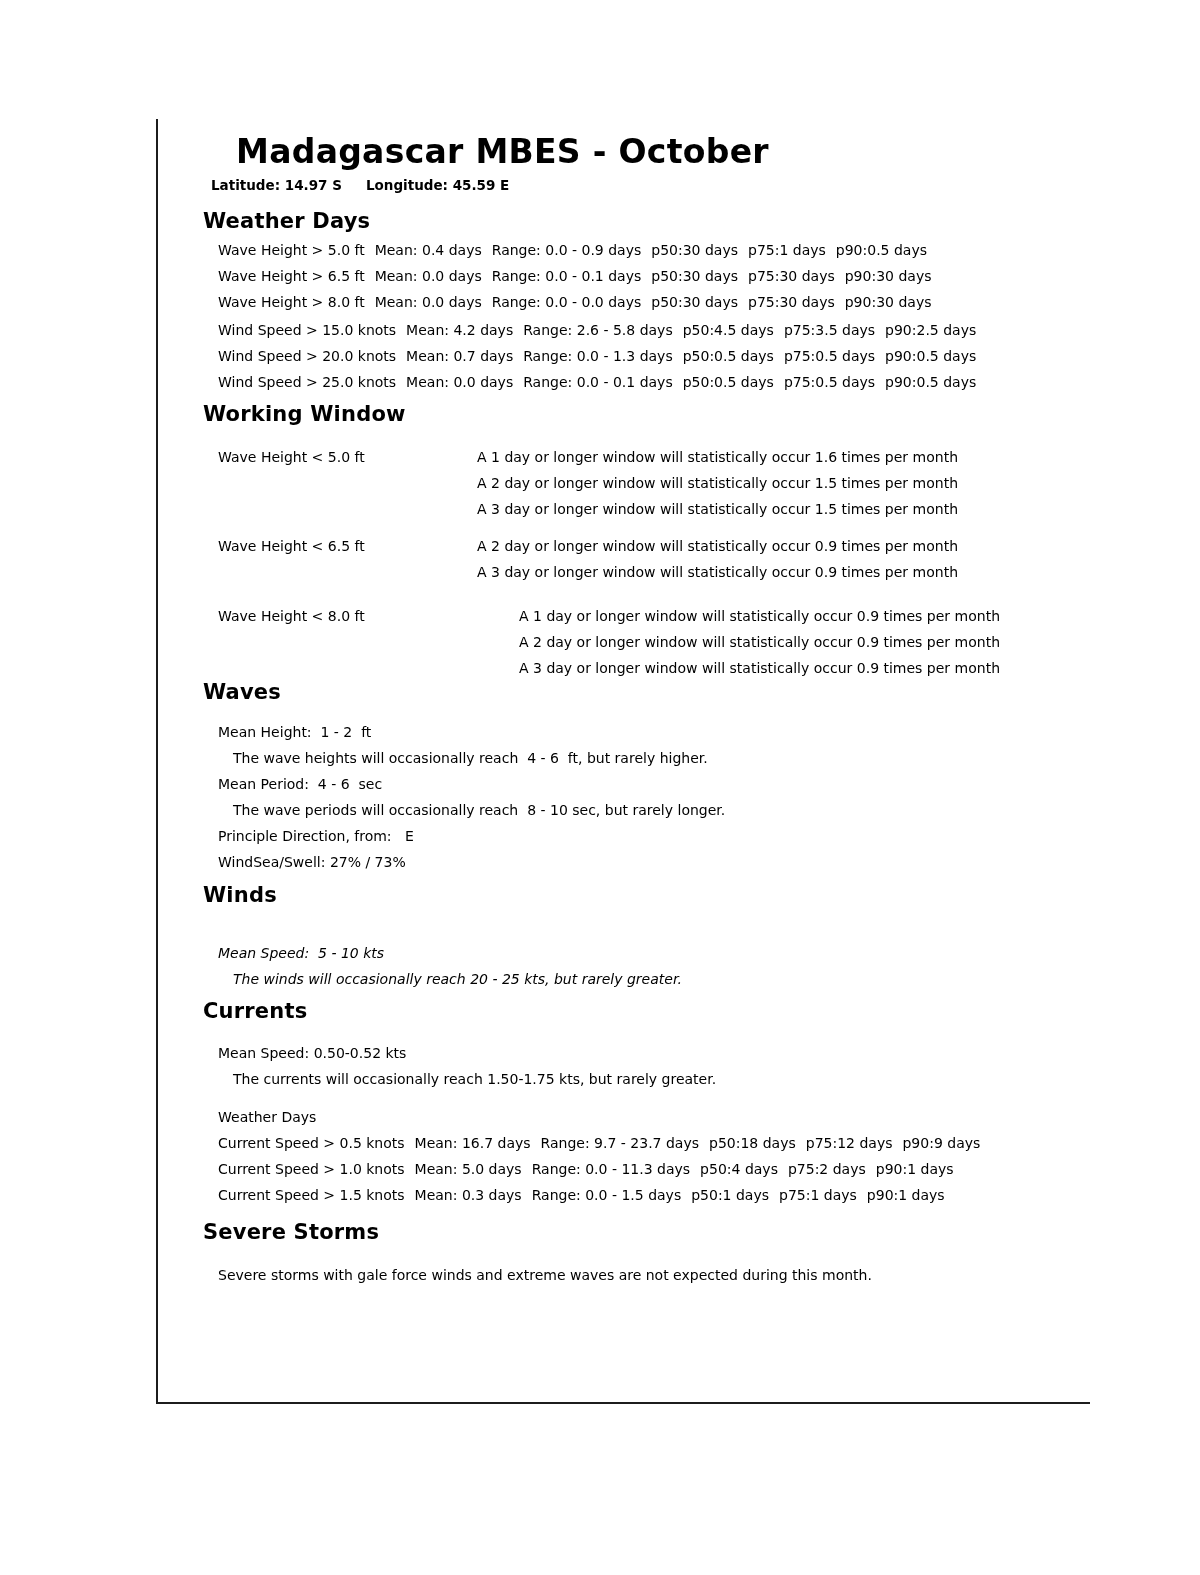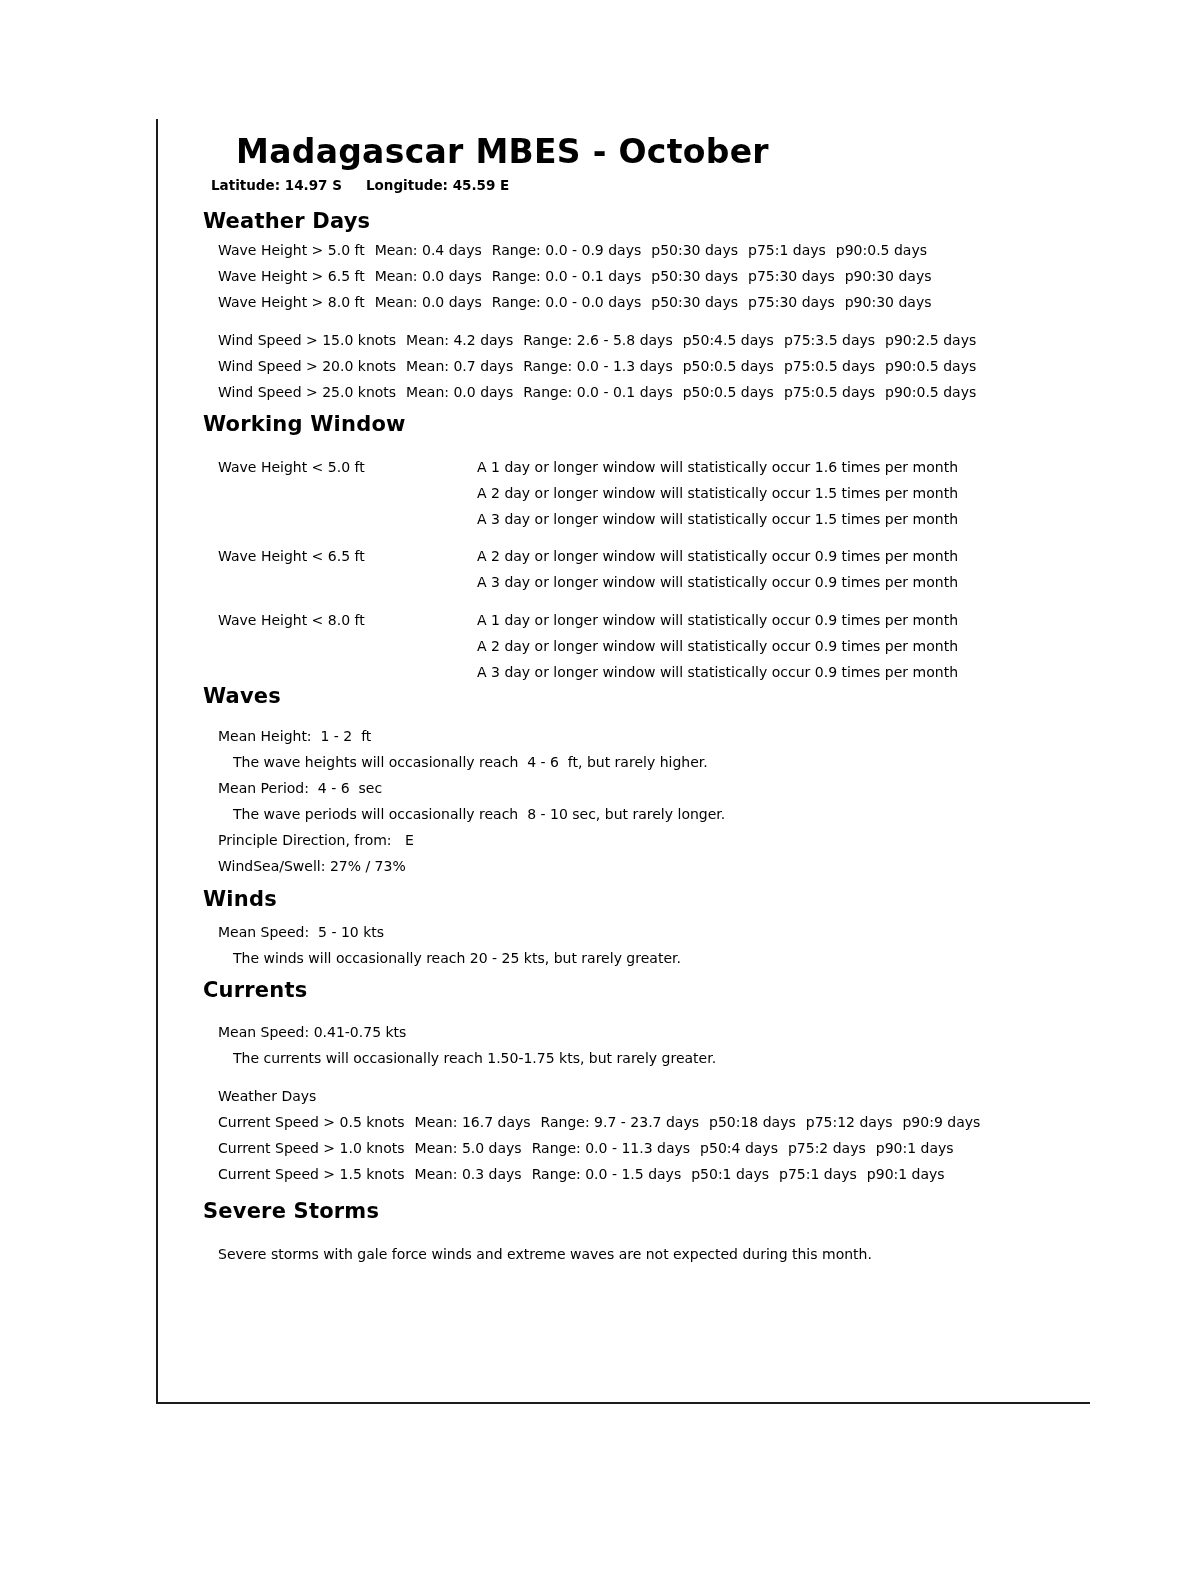--- a/index.html
+++ b/index.html
@@ -76,29 +76,29 @@
     width: 259px;
     font-size: 14px;
     line-height: 26px;
     white-space: pre;
   }
   .ww-lines .line { white-space: pre; }
 
   
   .mt-h-weather   { margin-top: 17px; }
   .mt-rows-wave   { margin-top: 5px; }
-  .mt-rows-wind   { margin-top: 12px; }
+  .mt-rows-wind   { margin-top: 2px; }
   .mt-h-working   { margin-top: 8px; }
   .mt-ww-1        { margin-top: 19px; }
   .mt-ww-2        { margin-top: 11px; }
-  .mt-ww-3        { margin-top: 12px; }
+  .mt-ww-3        { margin-top: 18px; gap: 42px; }
   .mt-h-waves     { margin-top: 0px; }
   .mt-waves-body  { margin-top: 16px; }
   .mt-h-winds     { margin-top: 9px; }
-  .mt-winds-body  { margin-top: 9px; }
+  .mt-winds-body  { margin-top: 34px; font-style: italic; }
   .mt-h-currents  { margin-top: 8px; }
   .mt-currents-body { margin-top: 18px; }
   .mt-wd-label    { margin-top: 12px; }
   .mt-h-severe    { margin-top: 13px; }
   .mt-severe-note { margin-top: 19px; }
 </style>
 </head>
 <body>
 
 <div class="frame"></div>
@@ -210,21 +210,21 @@
   <div class="section-heading mt-h-winds">Winds</div>
 
   <div class="body-col mt-winds-body">
     <div class="line">Mean Speed:  5 - 10 kts</div>
     <div class="line indent">The winds will occasionally reach 20 - 25 kts, but rarely greater.</div>
   </div>
 
   <div class="section-heading mt-h-currents">Currents</div>
 
   <div class="body-col mt-currents-body">
-    <div class="line">Mean Speed: 0.41-0.75 kts</div>
+    <div class="line">Mean Speed: 0.50-0.52 kts</div>
     <div class="line indent">The currents will occasionally reach 1.50-1.75 kts, but rarely greater.</div>
 
     <div class="line mt-wd-label">Weather Days</div>
 
     <div class="stat-row">
       <span>Current Speed &gt; 0.5 knots</span>
       <span>Mean: 16.7 days</span>
       <span>Range: 9.7 - 23.7 days</span>
       <span>p50:18 days</span>
       <span>p75:12 days</span>

